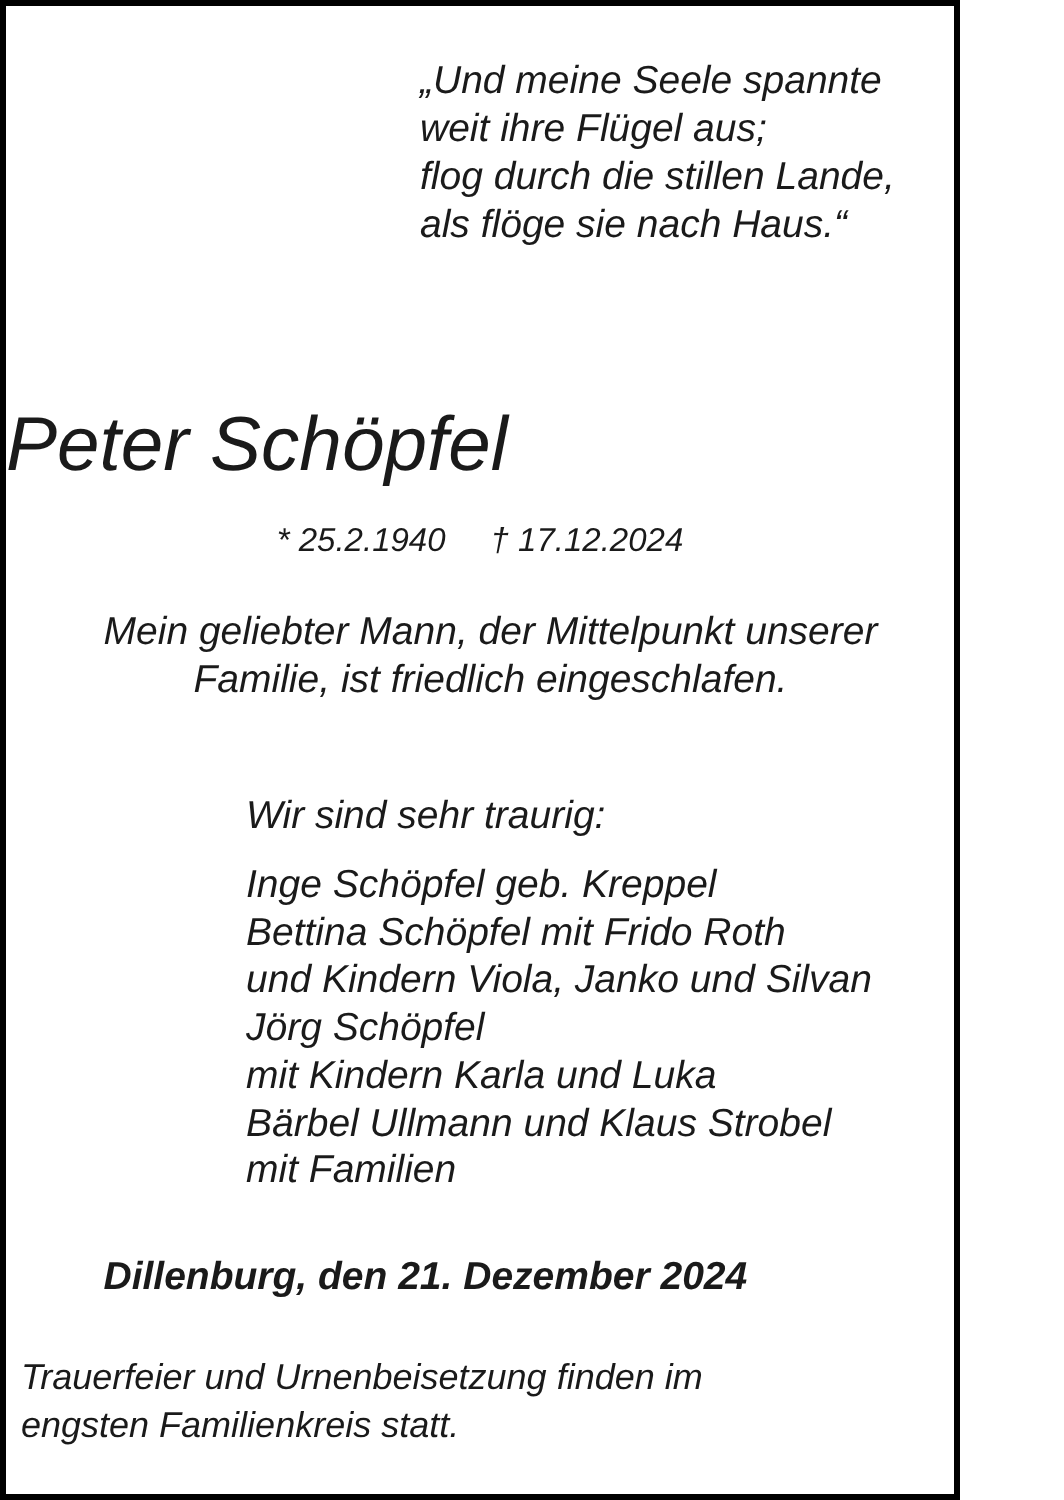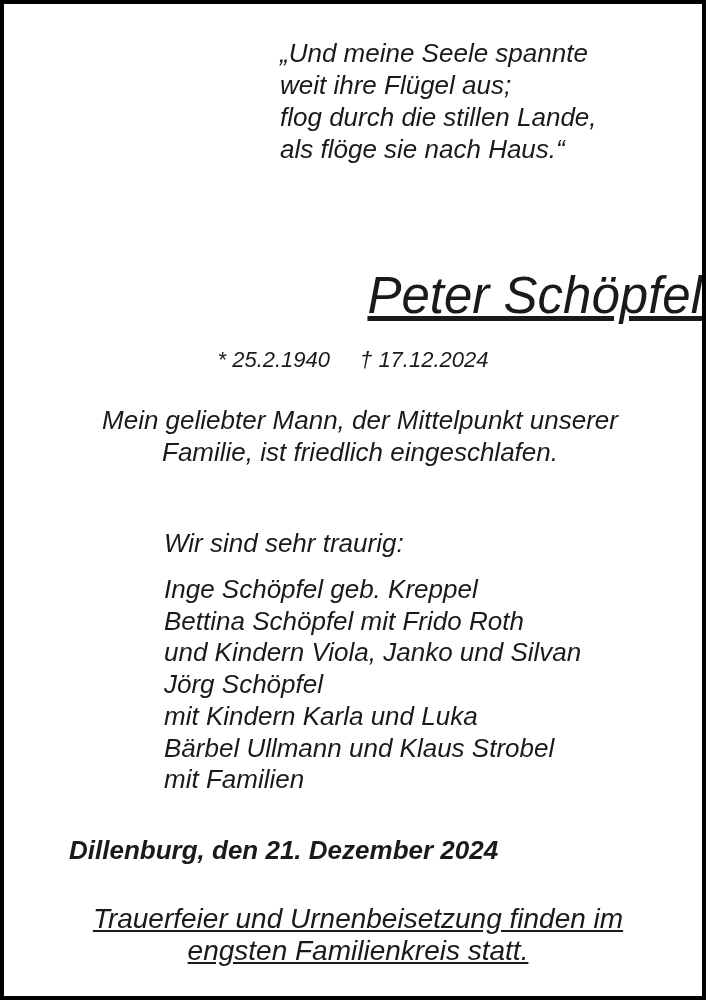--- a/index.html
+++ b/index.html
@@ -2,21 +2,21 @@
 <html><head>
 <meta charset="utf-8">
 <style>
   html, body {
     margin: 0;
     padding: 0;
     background: #ffffff;
   }
   .notice-page {
     position: relative;
-    width: 706px;
+    width: 640px;
     height: 1000px;
     box-sizing: border-box;
     background: #ffffff;
     border: 4px solid #000000;
     font-family: "Liberation Sans", sans-serif;
     font-style: italic;
     color: #1a1a1a;
     overflow: hidden;
   }
   .abs { position: absolute; }
@@ -33,25 +33,24 @@
     top: 190px;
     right: 32px;
     font-size: 26px;
     line-height: 32px;
     white-space: nowrap;
   }
   .deceased-name {
     top: 264px;
     left: 0;
     right: 0;
-    text-align: right;
+    text-align: left;
     font-size: 51px;
     line-height: 56px;
     white-space: nowrap;
-    text-decoration: underline;
   }
   .dates-row {
     top: 340px;
     left: 0;
     right: 0;
     display: flex;
     justify-content: center;
     gap: 30px;
     font-size: 22px;
     line-height: 32px;
@@ -87,25 +86,23 @@
     left: 65px;
     font-size: 26px;
     line-height: 32px;
     white-space: nowrap;
     font-weight: bold;
   }
   .closing-block {
     top: 899px;
     left: 10px;
     right: 0;
-    text-align: center;
-    font-size: 28px;
+    font-size: 24px;
     line-height: 32px;
     white-space: nowrap;
-    text-decoration: underline;
   }
 </style>
 </head>
 <body>
 
 <div class="notice-page">
 
   <div class="abs quote-block">
     <div>„Und meine Seele spannte</div>
     <div>weit ihre Flügel aus;</div>

